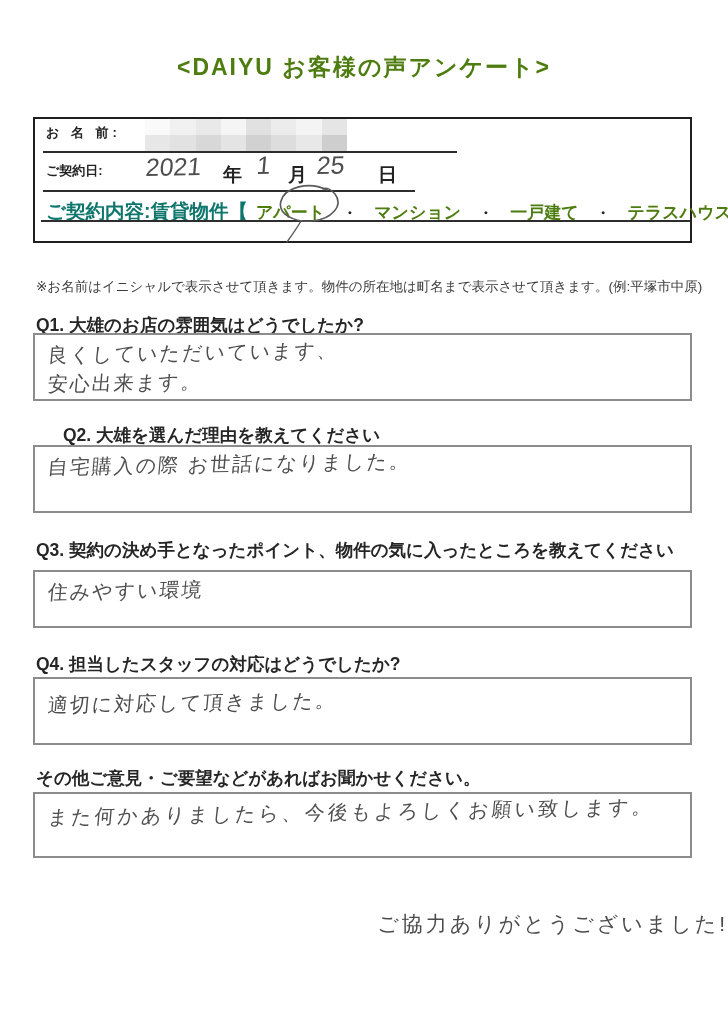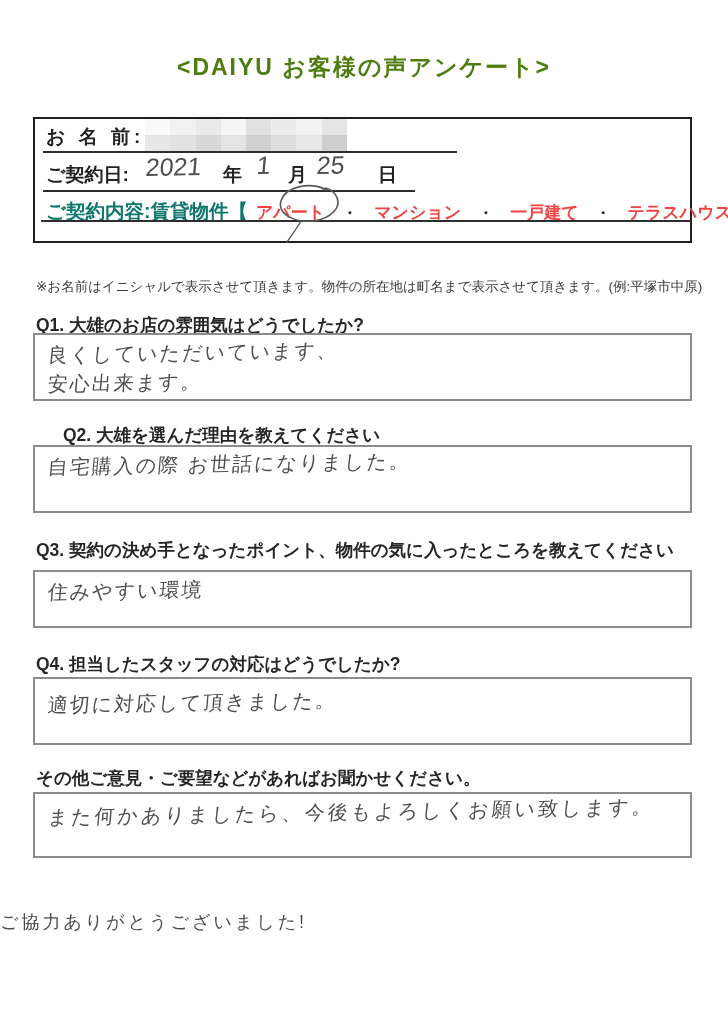--- a/index.html
+++ b/index.html
@@ -7,21 +7,21 @@
   body { font-family:"Liberation Sans","DejaVu Sans",sans-serif; color:#2e2e2e; }
   .page { position:relative; width:728px; height:1030px; background:#ffffff; overflow:hidden; }
 
   
   .title { position:absolute; top:52px; left:0; width:100%; text-align:center;
            font-size:23px; font-weight:bold; letter-spacing:2px; color:#4d7c0f; }
 
   
   .form-box { position:absolute; left:33px; top:117px; width:659px; height:126px;
               border:2px solid #1f1f1f; background:#ffffff; }
-  .f-label { position:absolute; font-weight:bold; font-size:19px; color:#222; white-space:nowrap; }
+  .f-label { position:absolute; font-weight:bold; font-size:13px; color:#222; white-space:nowrap; }
   .r1 { left:11px; top:5px; letter-spacing:4px; }
   .r2 { left:11px; top:43px;text-align:right; }
   .uline { position:absolute; border-bottom:2px solid #2d2d2d; height:0; }
   .u1 { left:8px; top:32px; width:414px; }
   .u2 { left:8px; top:71px; width:372px; }
   .u3 { left:6px; top:101px; width:650px; }
 
   .mosaic { position:absolute; left:110px; top:0px; width:202px; height:32px; }
   .mosaic .m1 { height:16px;
     background:linear-gradient(90deg,#fafafa 0 12.5%,#f1f1f1 0 25%,#e9e9e9 0 37.5%,#f5f5f5 0 50%,#e1e1e1 0 62.5%,#ececec 0 75%,#f4f4f4 0 87.5%,#e5e5e5 0 100%); }
@@ -33,21 +33,21 @@
   .d-yv { left:112px; top:34px; }
   .d-mv { left:223px; top:32px; }
   .d-dv { left:283px; top:32px; }
   .d-suf { position:absolute; font-weight:bold; font-size:19px; color:#222; }
   .d-ys { left:188px; top:43px; }
   .d-ms { left:253px; top:43px; }
   .d-ds { left:343px; top:43px; }
 
   .row3 { position:absolute; left:11px; top:79px; display:flex; align-items:baseline; white-space:nowrap; }
   .row3 .f-lbl { position:static; font-weight:bold; font-size:19.5px; color:#0f766e; margin-right:8px; }
-  .row3 .opt { font-weight:bold; font-size:17px; color:#ef4444; }
+  .row3 .opt { font-weight:bold; font-size:17px; color:#4d7c0f; }
   .row3 .sep { font-weight:bold; font-size:15px; color:#222; margin:0 17px; }
   .circle-note { position:absolute; left:227px; top:104px; font-size:13px; color:#333; }
   .sel-circle { position:absolute; left:238px; top:64px; width:76px; height:60px; }
 
   
   .notice { position:absolute; left:36px; font-size:13.5px; color:#3b3b3b; white-space:nowrap; }
   .n1 { top:256px; }
   .n2 { top:278px; }
 
   
@@ -56,22 +56,22 @@
   .abox { position:absolute; left:33px; width:659px; border:2px solid #8c8c8c; background:#ffffff; padding:6px 14px 0 14px; }
   .ab0 { top:333px; height:68px; }
   .ab1 { top:445px; height:68px; }
   .ab2 { top:570px; height:58px; }
   .ab3 { top:677px; height:68px; padding-top:12px; }
   .ab4 { top:792px; height:66px; padding-top:9px; }
   .abox .hand { font-size:20px; line-height:29px; letter-spacing:2px; }
   .ab4 .hand { letter-spacing:3px; }
 
   
-  .footer { position:absolute; top:910px; left:0; width:100%; text-align:left;
-            font-size:18px; color:#4c4c4c; letter-spacing:3px; }
+  .footer { position:absolute; top:910px; left:0; width:100%; text-align:right;
+            font-size:21px; color:#4c4c4c; letter-spacing:3px; }
 </style>
 </head>
 <body>
 
 <div class="page">
 
   <div class="title">&lt;DAIYU お客様の声アンケート&gt;</div>
 
   <div class="form-box">
     <div class="f-label r1">お 名 前:</div>

